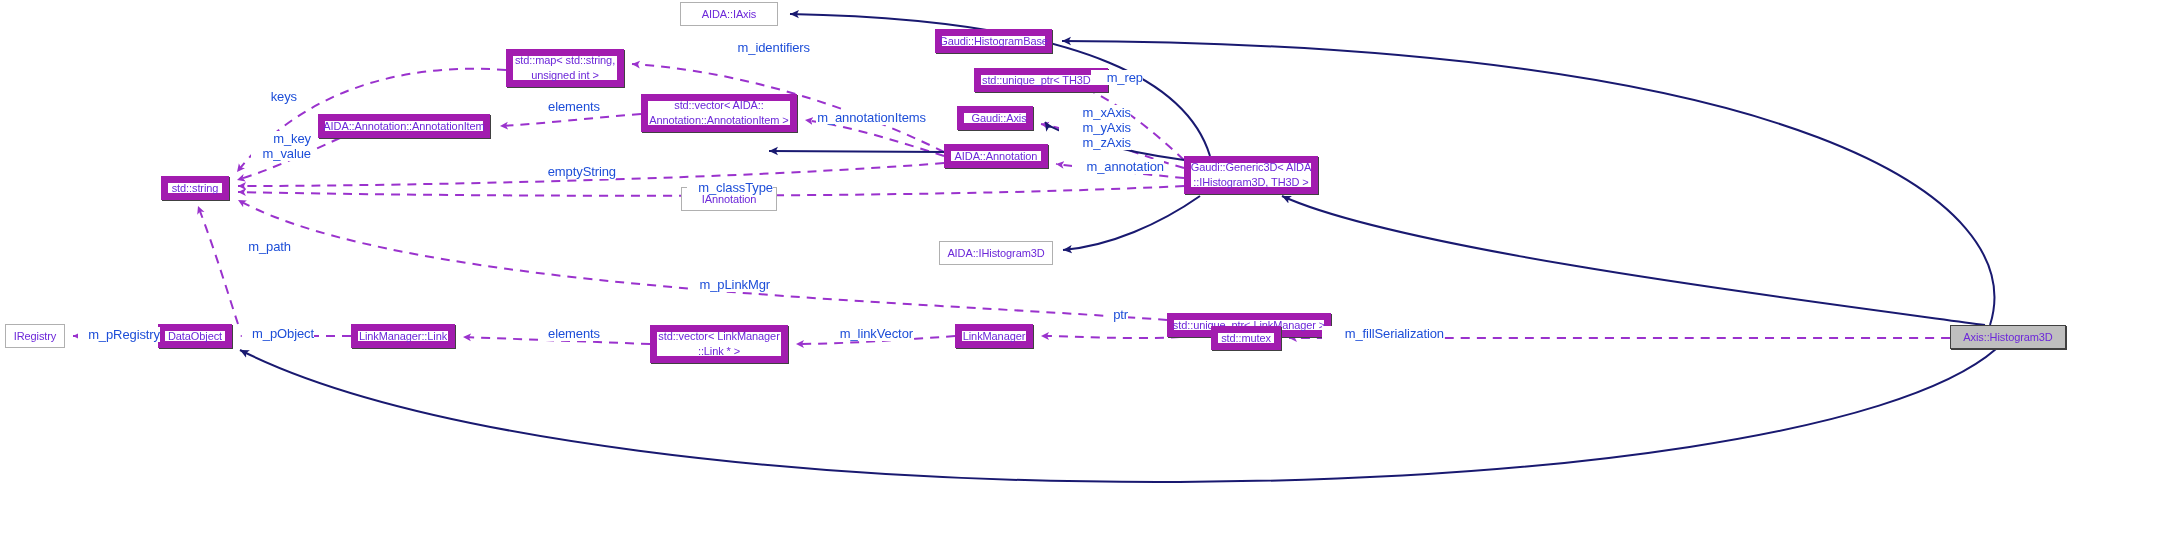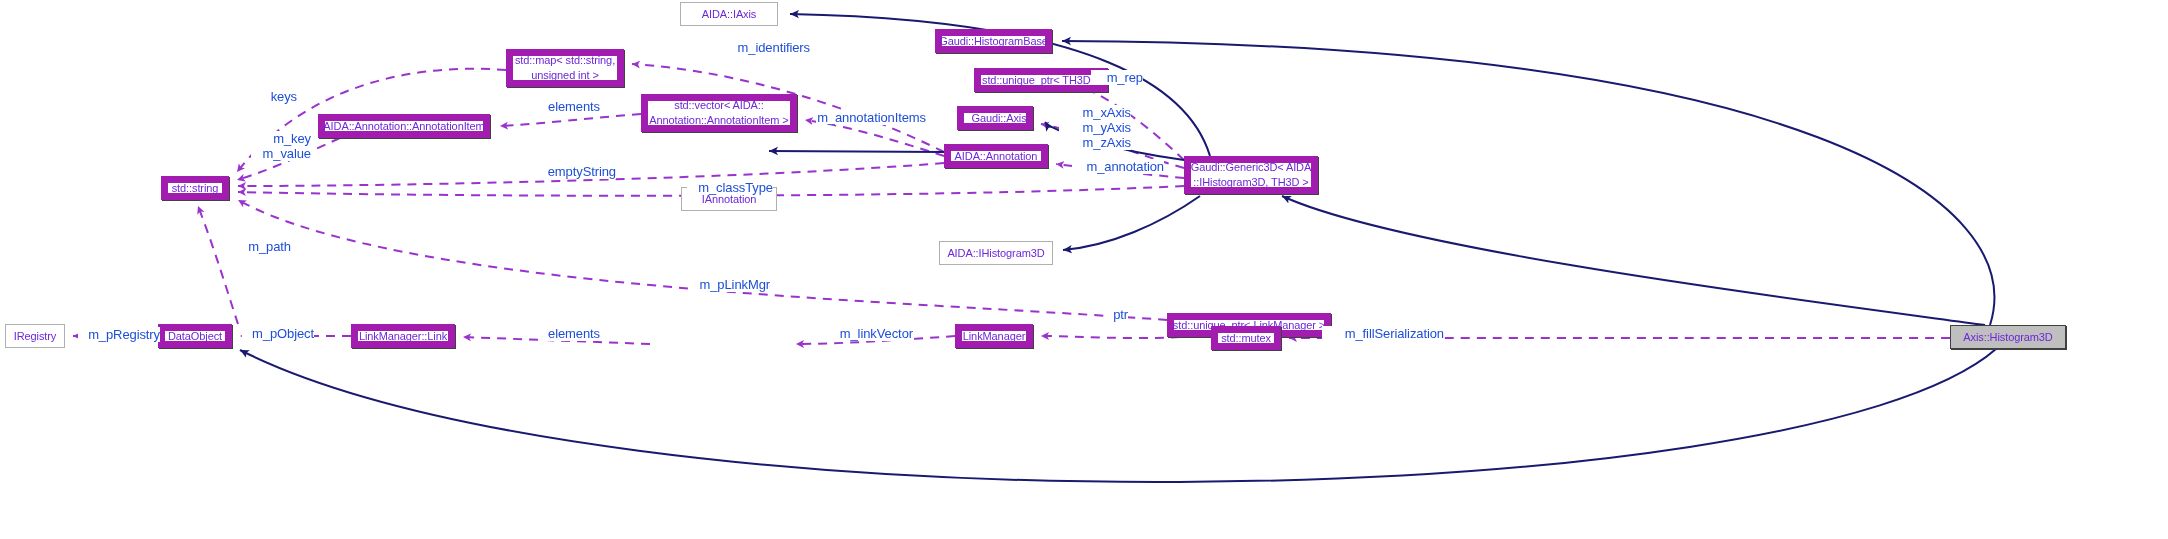--- a/index.html
+++ b/index.html
@@ -150,20 +150,22 @@
   <div class="node iface" style="left:681px;  top:139px; width:96px;  height:24px;margin-top:48px;">IAnnotation</div>
   <div class="node solid" style="left:944px;  top:144px; width:104px; height:24px;">AIDA::Annotation</div>
   <div class="node solid" style="left:1184px; top:156px; width:134px; height:38px;">Gaudi::Generic3D&lt; AIDA
 ::IHistogram3D, TH3D &gt;</div>
   <div class="node solid" style="left:161px;  top:176px; width:68px;  height:24px;">std::string</div>
   <div class="node iface" style="left:939px;  top:241px; width:114px; height:24px;">AIDA::IHistogram3D</div>
   <div class="node solid" style="left:1167px; top:313px; width:164px; height:24px;">std::unique_ptr&lt; LinkManager &gt;</div>
   <div class="node iface" style="left:5px;    top:324px; width:60px;  height:24px;">IRegistry</div>
   <div class="node solid" style="left:158px;  top:324px; width:74px;  height:24px;">DataObject</div>
   <div class="node solid" style="left:351px;  top:324px; width:104px; height:24px;">LinkManager::Link</div>
+  <div class="node solid" style="left:650px;  top:325px; width:138px; height:38px;">std::vector&lt; LinkManager
+::Link * &gt;</div>
   <div class="node solid" style="left:955px;  top:324px; width:78px;  height:24px;">LinkManager</div>
   <div class="node solid" style="left:1211px; top:326px; width:70px;  height:24px;">std::mutex</div>
   <div class="node current" style="left:1950px; top:325px; width:116px; height:24px;">Axis::Histogram3D</div>
 
   <div class="edge-label" style="left:690px;  top:40px;  width:120px;">m_identifiers</div>
   <div class="edge-label" style="left:257px;  top:89px;  width:40px;">keys</div>
   <div class="edge-label" style="left:538px;  top:99px;  width:62px;">elements</div>
   <div class="edge-label" style="left:1091px; top:70px;  width:52px;">m_rep</div>
   <div class="edge-label" style="left:1059px; top:105px; width:72px;">m_xAxis
 m_yAxis

